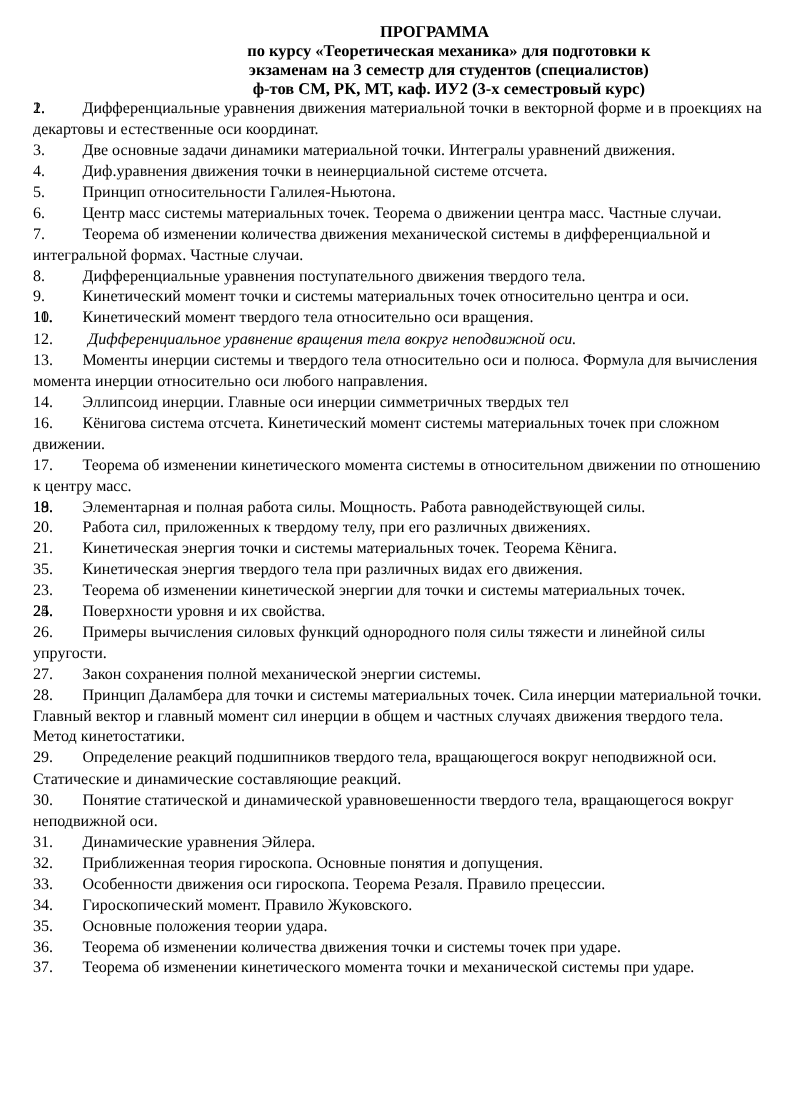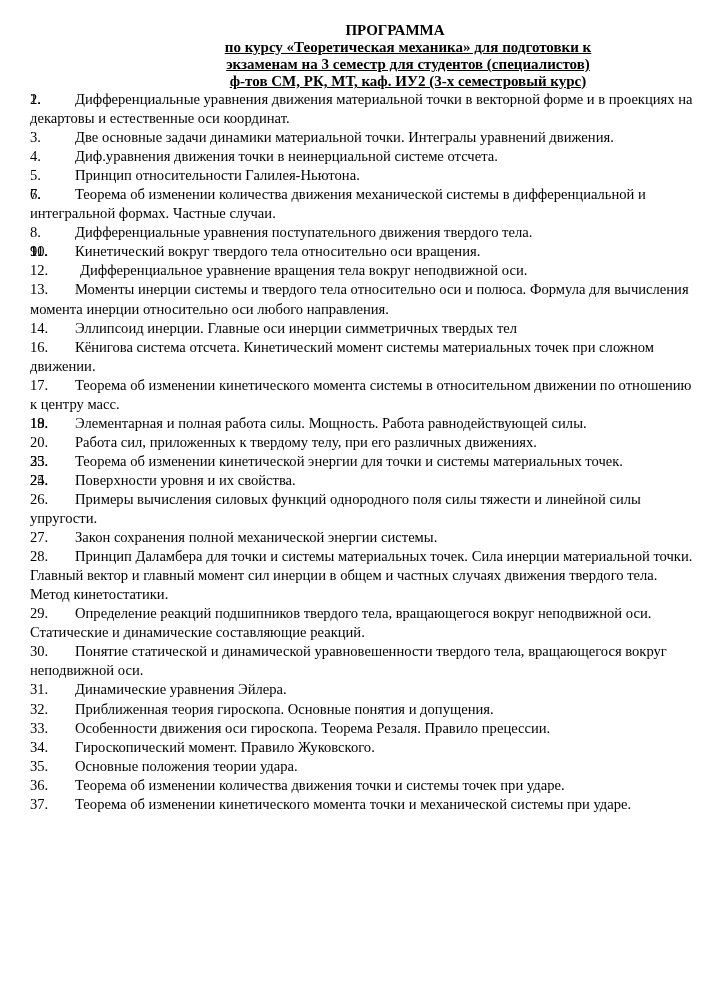--- a/index.html
+++ b/index.html
@@ -7,62 +7,63 @@
     width: 720px; height: 1000px; overflow: hidden;
     font-family: "Liberation Serif", "DejaVu Serif", serif;
     color: #000;
   }
   .page { position: relative; width: 576px; height: 1000px; }
   .header {
     position: absolute; top: 22px; left: 0; width: 720px;
     text-align: center; font-weight: bold; font-size: 15px; line-height: 17px;
   }
   .header .h-title { margin-left: 70px; }
-  .header .h-line { margin-left: 96px; text-decoration: underline; }
+  .header .h-line { margin-left: 96px; }
   .list {
     position: absolute; top: 90px; left: 30px; width: 668px;
     font-size: 14.6px; line-height: 19.05px;
   }
   .item { position: relative; text-indent: 45px; margin: 0; text-align: left; }
   .item .num { position: absolute; left: 0; top: 0; text-indent: 0; }
   .item .txt { }
-  .item.extra-indent .txt { padding-left: 5px; }
+  .item.extra-indent .txt { padding-left: 5px; font-style: italic; }
 </style>
 </head>
 <body>
 
 <div class="page">
   <div class="header">
     <div class="h-title">ПРОГРАММА</div>
     <div class="h-line">по курсу «Теоретическая механика» для подготовки к</div>
     <div class="h-line">экзаменам на 3 семестр для студентов (специалистов)</div>
     <div class="h-line">ф-тов СМ, РК, МТ, каф. ИУ2 (3-х семестровый курс)</div>
   </div>
 
   <div class="list" id="topic-list">
       <p class="item"><span class="num">1.</span></p>
       <p class="item"><span class="num">2.</span><span class="txt">Дифференциальные уравнения движения материальной точки в векторной форме и в проекциях на декартовы и естественные оси координат.</span></p>
       <p class="item"><span class="num">3.</span><span class="txt">Две основные задачи динамики материальной точки. Интегралы уравнений движения.</span></p>
       <p class="item"><span class="num">4.</span><span class="txt">Диф.уравнения движения точки в неинерциальной системе отсчета.</span></p>
       <p class="item"><span class="num">5.</span><span class="txt">Принцип относительности Галилея-Ньютона.</span></p>
-      <p class="item"><span class="num">6.</span></p>
+      <p class="item"><span class="num">6.</span><span class="txt">Центр масс системы материальных точек. Теорема о движении центра масс. Частные случаи.</span></p>
       <p class="item"><span class="num">7.</span><span class="txt">Теорема об изменении количества движения механической системы в дифференциальной и интегральной формах. Частные случаи.</span></p>
       <p class="item"><span class="num">8.</span><span class="txt">Дифференциальные уравнения поступательного движения твердого тела.</span></p>
-      <p class="item"><span class="num">9.</span></p>
+      <p class="item"><span class="num">9.</span><span class="txt">Кинетический момент точки и системы материальных точек относительно центра и оси.</span></p>
       <p class="item"><span class="num">10.</span></p>
-      <p class="item"><span class="num">11.</span><span class="txt">Кинетический вокруг твердого тела относительно оси вращения.</span></p>
+      <p class="item"><span class="num">11.</span><span class="txt">Кинетический момент твердого тела относительно оси вращения.</span></p>
       <p class="item extra-indent"><span class="num">12.</span><span class="txt">Дифференциальное уравнение вращения тела вокруг неподвижной оси.</span></p>
       <p class="item"><span class="num">13.</span><span class="txt">Моменты инерции системы и твердого тела относительно оси и полюса. Формула для вычисления момента инерции относительно оси любого направления.</span></p>
       <p class="item"><span class="num">14.</span><span class="txt">Эллипсоид инерции. Главные оси инерции симметричных твердых тел</span></p>
       <p class="item"><span class="num">16.</span><span class="txt">Кёнигова система отсчета. Кинетический момент системы материальных точек при сложном движении.</span></p>
       <p class="item"><span class="num">17.</span><span class="txt">Теорема об изменении кинетического момента системы в относительном движении по отношению к центру масс.</span></p>
       <p class="item"><span class="num">18.</span></p>
       <p class="item"><span class="num">19.</span><span class="txt">Элементарная и полная работа силы. Мощность. Работа равнодействующей силы.</span></p>
       <p class="item"><span class="num">20.</span><span class="txt">Работа сил, приложенных к твердому телу, при его различных движениях.</span></p>
-      <p class="item"><span class="num">35.</span></p>
+      <p class="item"><span class="num">21.</span><span class="txt">Кинетическая энергия точки и системы материальных точек. Теорема Кёнига.</span></p>
+      <p class="item"><span class="num">35.</span><span class="txt">Кинетическая энергия твердого тела при различных видах его движения.</span></p>
       <p class="item"><span class="num">23.</span><span class="txt">Теорема об изменении кинетической энергии для точки и системы материальных точек.</span></p>
       <p class="item"><span class="num">24.</span></p>
       <p class="item"><span class="num">25.</span><span class="txt">Поверхности уровня и их свойства.</span></p>
       <p class="item"><span class="num">26.</span><span class="txt">Примеры вычисления силовых функций однородного поля силы тяжести и линейной силы упругости.</span></p>
       <p class="item"><span class="num">27.</span><span class="txt">Закон сохранения полной механической энергии системы.</span></p>
       <p class="item"><span class="num">28.</span><span class="txt">Принцип Даламбера для точки и системы материальных точек. Сила инерции материальной точки. Главный вектор и главный момент сил инерции в общем и частных случаях движения твердого тела. Метод кинетостатики.</span></p>
       <p class="item"><span class="num">29.</span><span class="txt">Определение реакций подшипников твердого тела, вращающегося вокруг неподвижной оси. Статические и динамические составляющие реакций.</span></p>
       <p class="item"><span class="num">30.</span><span class="txt">Понятие статической и динамической уравновешенности твердого тела, вращающегося вокруг неподвижной оси.</span></p>
       <p class="item"><span class="num">31.</span><span class="txt">Динамические уравнения Эйлера.</span></p>
       <p class="item"><span class="num">32.</span><span class="txt">Приближенная теория гироскопа. Основные понятия и допущения.</span></p>

